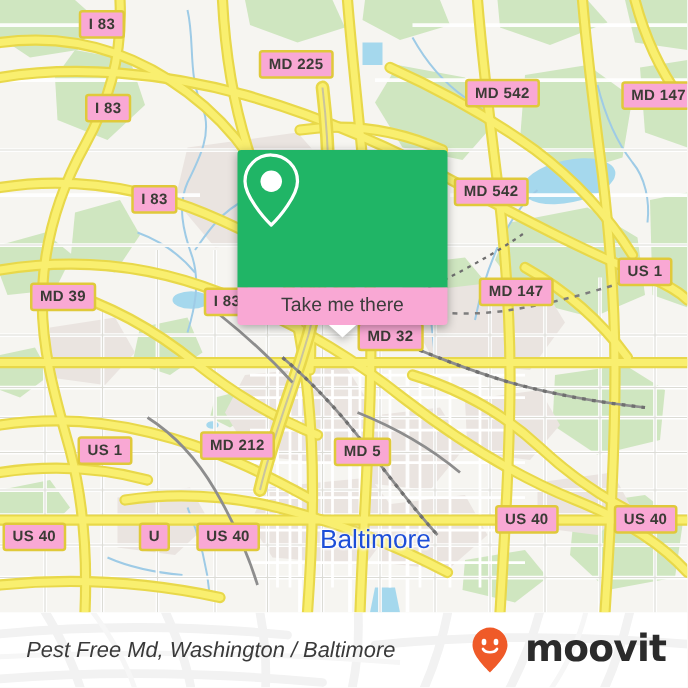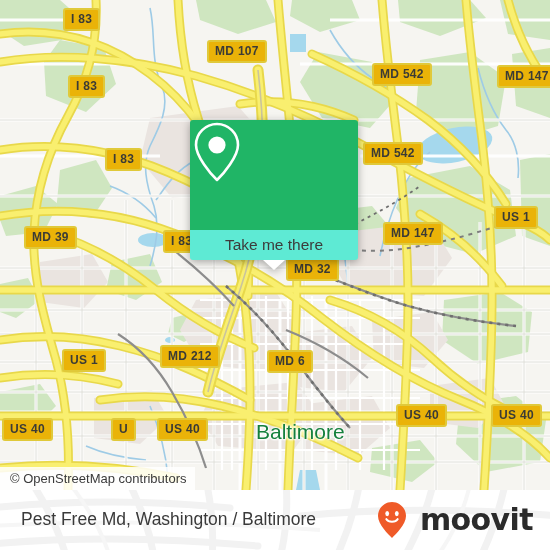--- a/index.html
+++ b/index.html
@@ -13,35 +13,35 @@
   
   .map{
     position:absolute;left:0;top:0;width:550px;height:490px;
     background:#f6f5f1;overflow:hidden;
   }
   .map svg{position:absolute;left:0;top:0;}
 
   
   .shield{
     position:absolute;
-    background:#eab308;
+    background:#f9a8d4;
     border:2px solid #e0c93a;
     border-radius:3px;
     color:#3b3b36;
     font-size:12px;
     font-weight:bold;
     line-height:1;
     padding:3px 6px 4px 6px;
     white-space:nowrap;
     letter-spacing:.3px;
     font-family:"Liberation Sans","DejaVu Sans",sans-serif;
   }
   .city-label{
     position:absolute;
-    color:#15803d;
+    color:#1d4ed8;
     font-size:21px;
     line-height:1;
     white-space:nowrap;
     text-shadow:0 0 3px #fff,0 0 3px #fff,0 0 3px #fff,1px 1px 2px #fff;
   }
 
   
   .attribution{
     position:absolute;left:0;bottom:0;
     height:23px;line-height:23px;
@@ -57,21 +57,21 @@
     position:absolute;left:190px;top:120px;width:168px;
     filter:drop-shadow(0 2px 4px rgba(0,0,0,.33));
   }
   .popup-head{
     background:#20b566;
     border-radius:3px 3px 0 0;
     height:110px;
     display:flex;align-items:center;justify-content:center;
   }
   .popup-foot{
-    background:#5eead4;
+    background:#f9a8d4;
     border-radius:0 0 3px 3px;
     height:30px;
     display:flex;align-items:center;justify-content:center;
     position:relative;
   }
   .popup-foot-label{
     color:#3c3c3c;font-size:15.5px;line-height:1;white-space:nowrap;
   }
   .popup-tail{
     position:absolute;left:50%;top:100%;
@@ -83,21 +83,21 @@
   }
 
   
   .footer{
     position:absolute;left:0;top:490px;width:550px;height:60px;
     background:#ffffff;overflow:hidden;
   }
   .footer-wm{position:absolute;left:0;top:0;opacity:1;}
   .footer-title{
     position:absolute;left:21px;top:50%;transform:translateY(-50%);
-    color:#3a3a3a;font-size:17.5px;line-height:1;white-space:nowrap;
+    color:#3a3a3a;font-size:17.5px;line-height:1;white-space:nowrap;font-style:italic;
   }
   .brand{
     position:absolute;right:17px;top:50%;transform:translateY(-50%);
     display:flex;align-items:center;
   }
   .brand-word{
     color:#2b2b2b;font-size:30px;font-weight:bold;line-height:1;
     letter-spacing:-.6px;margin-left:12px;
     font-family:"DejaVu Sans","Liberation Sans",sans-serif;
   }
@@ -323,34 +323,34 @@
       <g fill="none" stroke="#7d7d7d" stroke-width="2" stroke-dasharray="4 5">
         <path d="M300,240 C340,252 380,254 420,246 C454,240 486,230 516,220"></path>
       </g>
       <g fill="none" stroke="#6e6e6e" stroke-width="1.8" stroke-dasharray="3 4">
         <path d="M330,236 C360,222 392,206 420,186"></path>
       </g>
     </svg>
 
     <div>
       <span class="shield" style="left:63px;top:8px">I 83</span>
-      <span class="shield" style="left:207px;top:40px">MD 107</span>
+      <span class="shield" style="left:207px;top:40px">MD 225</span>
       <span class="shield" style="left:372px;top:63px">MD 542</span>
       <span class="shield" style="left:497px;top:65px">MD 147</span>
       <span class="shield" style="left:68px;top:75px">I 83</span>
       <span class="shield" style="left:105px;top:148px">I 83</span>
       <span class="shield" style="left:363px;top:142px">MD 542</span>
       <span class="shield" style="left:494px;top:206px">US 1</span>
       <span class="shield" style="left:24px;top:226px">MD 39</span>
       <span class="shield" style="left:383px;top:222px">MD 147</span>
       <span class="shield" style="left:163px;top:230px">I 83</span>
       <span class="shield" style="left:286px;top:258px">MD 32</span>
       <span class="shield" style="left:62px;top:349px">US 1</span>
       <span class="shield" style="left:160px;top:345px">MD 212</span>
-      <span class="shield" style="left:267px;top:350px">MD 6</span>
+      <span class="shield" style="left:267px;top:350px">MD 5</span>
       <span class="shield" style="left:2px;top:418px">US 40</span>
       <span class="shield" style="left:111px;top:418px">U</span>
       <span class="shield" style="left:157px;top:418px">US 40</span>
       <span class="shield" style="left:396px;top:404px">US 40</span>
       <span class="shield" style="left:491px;top:404px">US 40</span>
     </div>
 
     <span class="city-label" style="left:256px;top:421px">Baltimore</span>
 
     <div class="popup">
@@ -359,23 +359,20 @@
           <path d="M27,4 C38.6,4 48,13.4 48,25 C48,36.5 33.5,54 27,60 C20.5,54 6,36.5 6,25 C6,13.4 15.4,4 27,4 Z" fill="none" stroke="#ffffff" stroke-width="2.6" stroke-linejoin="round"></path>
           <circle cx="27" cy="25" r="8.6" fill="#ffffff"></circle>
         </svg>
       </div>
       <div class="popup-foot">
         <span class="popup-foot-label">Take me there</span>
         <span class="popup-tail"></span>
       </div>
     </div>
 
-    <div class="attribution">
-      <span>© OpenStreetMap contributors</span>
-    </div>
   </div>
 
   <div class="footer">
     <svg class="footer-wm" width="550" height="60" viewBox="0 0 550 60">
       <rect width="550" height="60" fill="#ffffff"></rect>
       <g stroke="#f2f2f2" stroke-width="7" fill="none" stroke-linecap="round">
         <path d="M30,-10 C46,14 58,38 66,66"></path>
         <path d="M128,-10 C140,16 150,40 154,68"></path>
         <path d="M206,-10 C212,18 214,42 212,68"></path>
         <path d="M286,-10 C288,18 286,44 280,68"></path>

